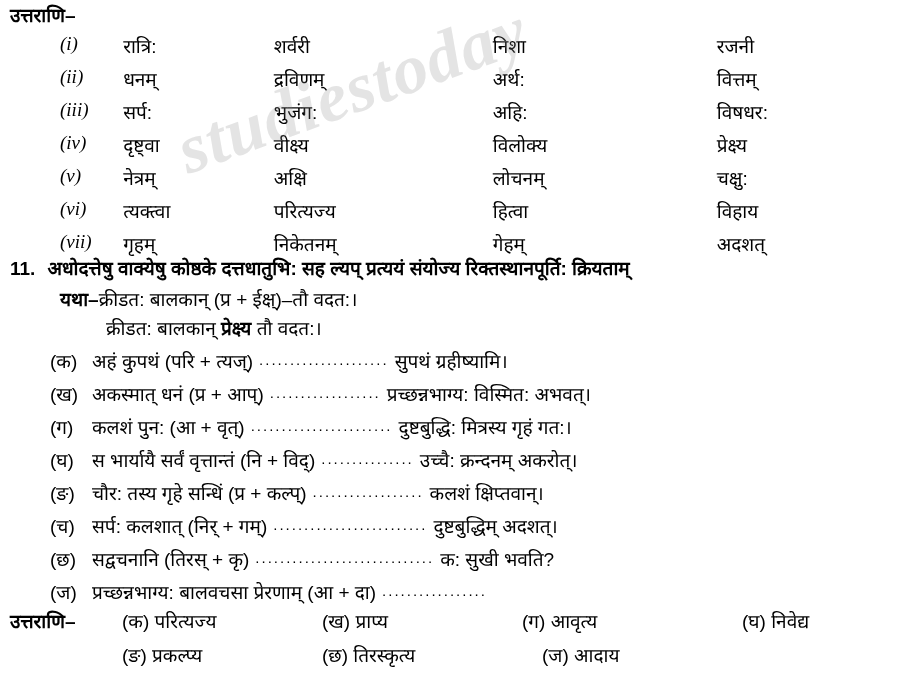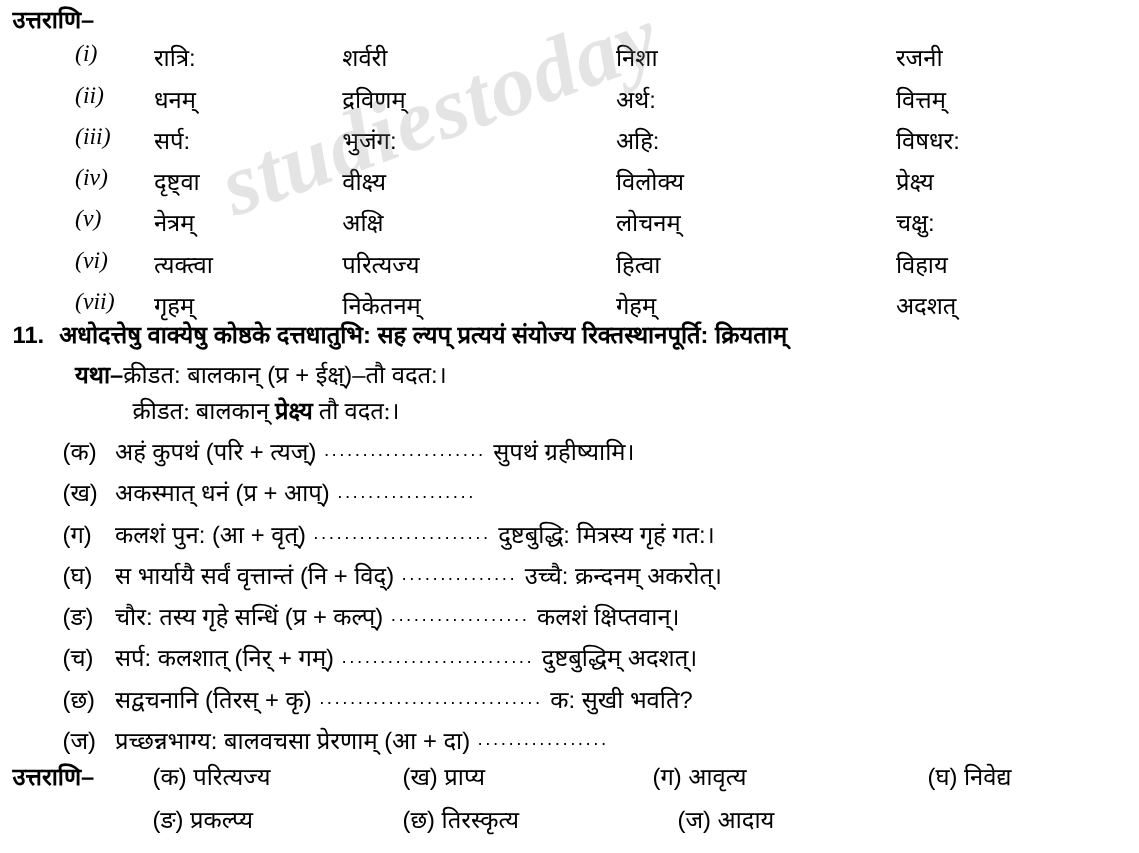--- a/index.html
+++ b/index.html
@@ -82,21 +82,20 @@
   .yatha-line {
     font-size: 19px;
     margin-left: 50px;
     margin-top: 4px;
   }
   .yatha-line b { font-weight: bold; }
   .yatha-sub {
     font-size: 19px;
     margin-left: 96px;
     margin-top: 3px;
-    font-family: Liberation Serif, serif;
   }
   .yatha-sub b { font-weight: bold; }
 
   .items {
     margin-top: 7px;
     margin-left: 40px;
   }
   .item {
     display: flex;
     align-items: baseline;
@@ -216,20 +215,21 @@
       <div class="item">
         <span class="lbl">(क)</span>
         <span class="pre">अहं कुपथं (परि + त्यज्)</span>
         <span class="dots">.....................</span>
         <span class="post">सुपथं ग्रहीष्यामि।</span>
       </div>
       <div class="item">
         <span class="lbl">(ख)</span>
         <span class="pre">अकस्मात् धनं (प्र + आप्)</span>
         <span class="dots">..................</span>
+        <span class="post">प्रच्छन्नभाग्य: विस्मित: अभवत्।</span>
       </div>
       <div class="item">
         <span class="lbl">(ग)</span>
         <span class="pre">कलशं पुन: (आ + वृत्)</span>
         <span class="dots">.......................</span>
         <span class="post">दुष्टबुद्धि: मित्रस्य गृहं गत:।</span>
       </div>
       <div class="item">
         <span class="lbl">(घ)</span>
         <span class="pre">स भार्यायै सर्वं वृत्तान्तं (नि + विद्)</span>

